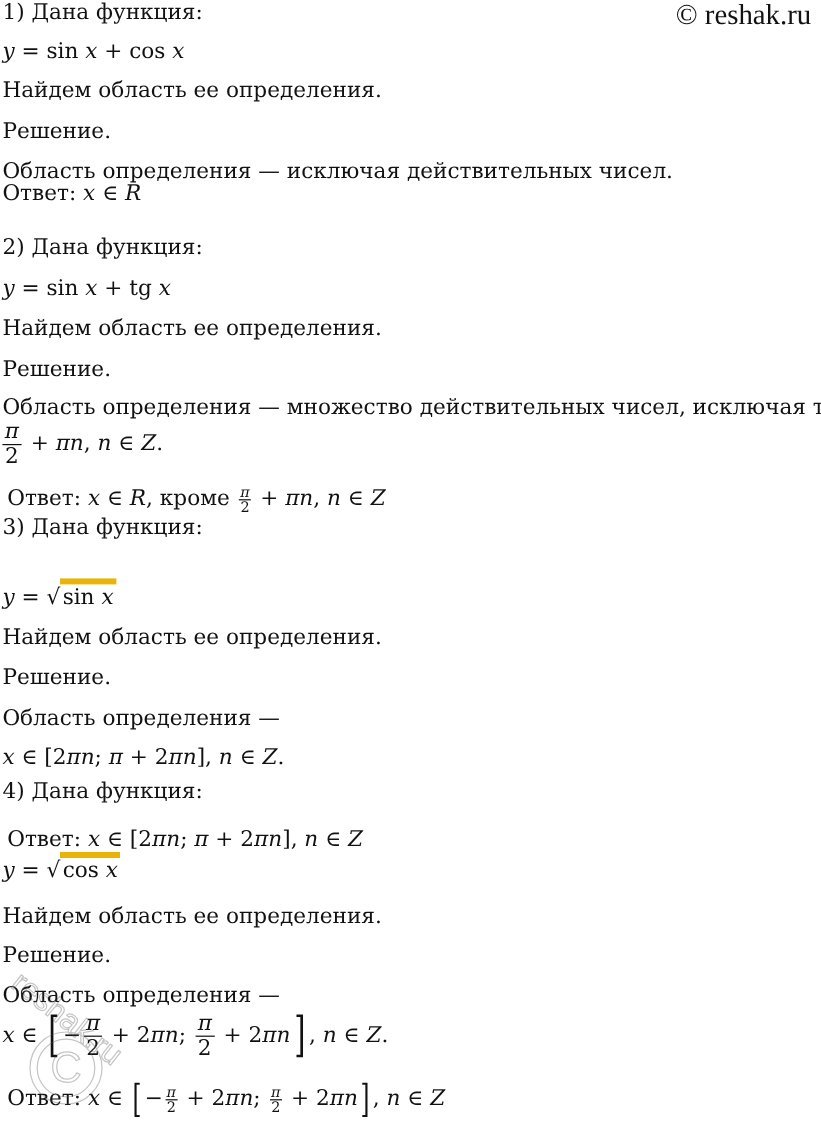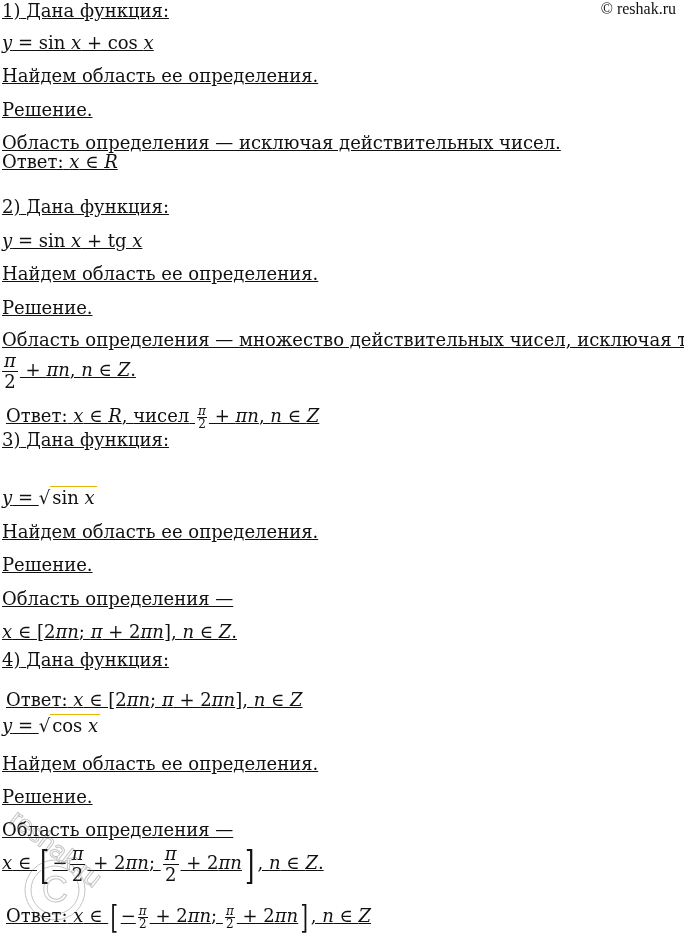--- a/index.html
+++ b/index.html
@@ -1,53 +1,53 @@
 <!DOCTYPE html>
 <html><head>
 <meta charset="utf-8">
 <style>
   html, body { margin:0; padding:0; background:#ffffff; }
   body { width:684px; height:936px; position:relative; overflow:hidden;
          font-family:"DejaVu Serif", serif; color:#111; }
-  .line { position:absolute; left:2px; font-size:18px; line-height:24px; white-space:nowrap;text-decoration:underline; }
+  .line { position:absolute; left:2px; font-size:18px; line-height:24px; white-space:nowrap; }
   .ind { left:6px; }
   .m { font-family:"DejaVu Serif", serif; }
   .i { font-style:italic; }
   .frac { display:inline-block; vertical-align:middle; text-align:center; line-height:1; margin:0 2px; }
   .frac > span { display:block; }
   .frac .num { padding:0 1px; border-bottom:1px solid #111; }
   .frac.big { font-size:18px; }
   .frac.big .num, .frac.big .den { padding:1px 2px; }
   .frac.small { font-size:12px; }
   .sqrt { display:inline-block; }
-  .sqrt .rad { border-top:1px solid #eab308; padding:0 2px;margin-top:40px; }
+  .sqrt .rad { border-top:5px solid #eab308; padding:0 2px;margin-top:40px; }
   .brk { display:inline-block; font-size:40px; line-height:40px; vertical-align:middle; transform:scaleX(0.6); font-weight:200; }
   .brk.s { font-size:32px; line-height:32px; }
-  .copyright { position:absolute; right:8px; top:0px; font-family:"Liberation Serif", serif; font-size:16px; }
+  .copyright { position:absolute; right:8px; top:0px; font-family:"Liberation Serif", serif; font-size:24px; }
   .watermark { position:absolute; left:0px; top:800px; width:140px; height:136px; pointer-events:none; opacity:0.35; }
 </style>
 </head>
 <body>
 
 <div class="copyright">© reshak.ru</div>
 
 <div class="line" style="top:-1px"><span>1)</span> <span>Дана функция:</span></div>
 <div class="line m" style="top:31px"><span class="i">y</span> = sin <span class="i">x</span> + cos <span class="i">x</span></div>
 <div class="line" style="top:64px">Найдем область ее определения.</div>
 <div class="line" style="top:98px">Решение.</div>
 <div class="line" style="top:131px">Область определения — исключая действительных чисел.</div>
 <div class="line" style="top:150px"><span>Ответ:</span> <span class="i">x</span> ∈ <span class="i">R</span></div>
 
 <div class="line" style="top:195px"><span>2)</span> <span>Дана функция:</span></div>
 <div class="line m" style="top:229px"><span class="i">y</span> = sin <span class="i">x</span> + tg <span class="i">x</span></div>
 <div class="line" style="top:262px">Найдем область ее определения.</div>
 <div class="line" style="top:296px">Решение.</div>
 <div class="line" style="top:328px">Область определения — множество действительных чисел, исключая точки</div>
 <div class="line m" style="top:348px; line-height:44px;"><span class="frac big" style="margin-left:0"><span class="num i">π</span><span class="den">2</span></span> + <span class="i">πn</span>, <span class="i">n</span> ∈ <span class="i">Z</span>.</div>
-<div class="line ind m" style="top:396px; line-height:40px;"><span>Ответ:</span> <span class="i">x</span> ∈ <span class="i">R</span>, <span>чисел</span> <span class="frac small"><span class="num i">π</span><span class="den">2</span></span> + <span class="i">πn</span>, <span class="i">n</span> ∈ <span class="i">Z</span></div>
+<div class="line ind m" style="top:396px; line-height:40px;"><span>Ответ:</span> <span class="i">x</span> ∈ <span class="i">R</span>, <span>кроме</span> <span class="frac small"><span class="num i">π</span><span class="den">2</span></span> + <span class="i">πn</span>, <span class="i">n</span> ∈ <span class="i">Z</span></div>
 
 <div class="line" style="top:428px"><span>3)</span> <span>Дана функция:</span></div>
 <div class="line m" style="top:486px"><span class="i">y</span> = <span class="sqrt">√<span class="rad">sin <span class="i">x</span></span></span></div>
 <div class="line" style="top:520px">Найдем область ее определения.</div>
 <div class="line" style="top:553px">Решение.</div>
 <div class="line" style="top:587px">Область определения —</div>
 <div class="line m" style="top:620px"><span class="i">x</span> ∈ [2<span class="i">πn</span>; <span class="i">π</span> + 2<span class="i">πn</span>], <span class="i">n</span> ∈ <span class="i">Z</span>.</div>
 <div class="line ind m" style="top:688px"><span>Ответ:</span> <span class="i">x</span> ∈ [2<span class="i">πn</span>; <span class="i">π</span> + 2<span class="i">πn</span>], <span class="i">n</span> ∈ <span class="i">Z</span></div>
 
 <div class="line" style="top:648px"><span>4)</span> <span>Дана функция:</span></div>

